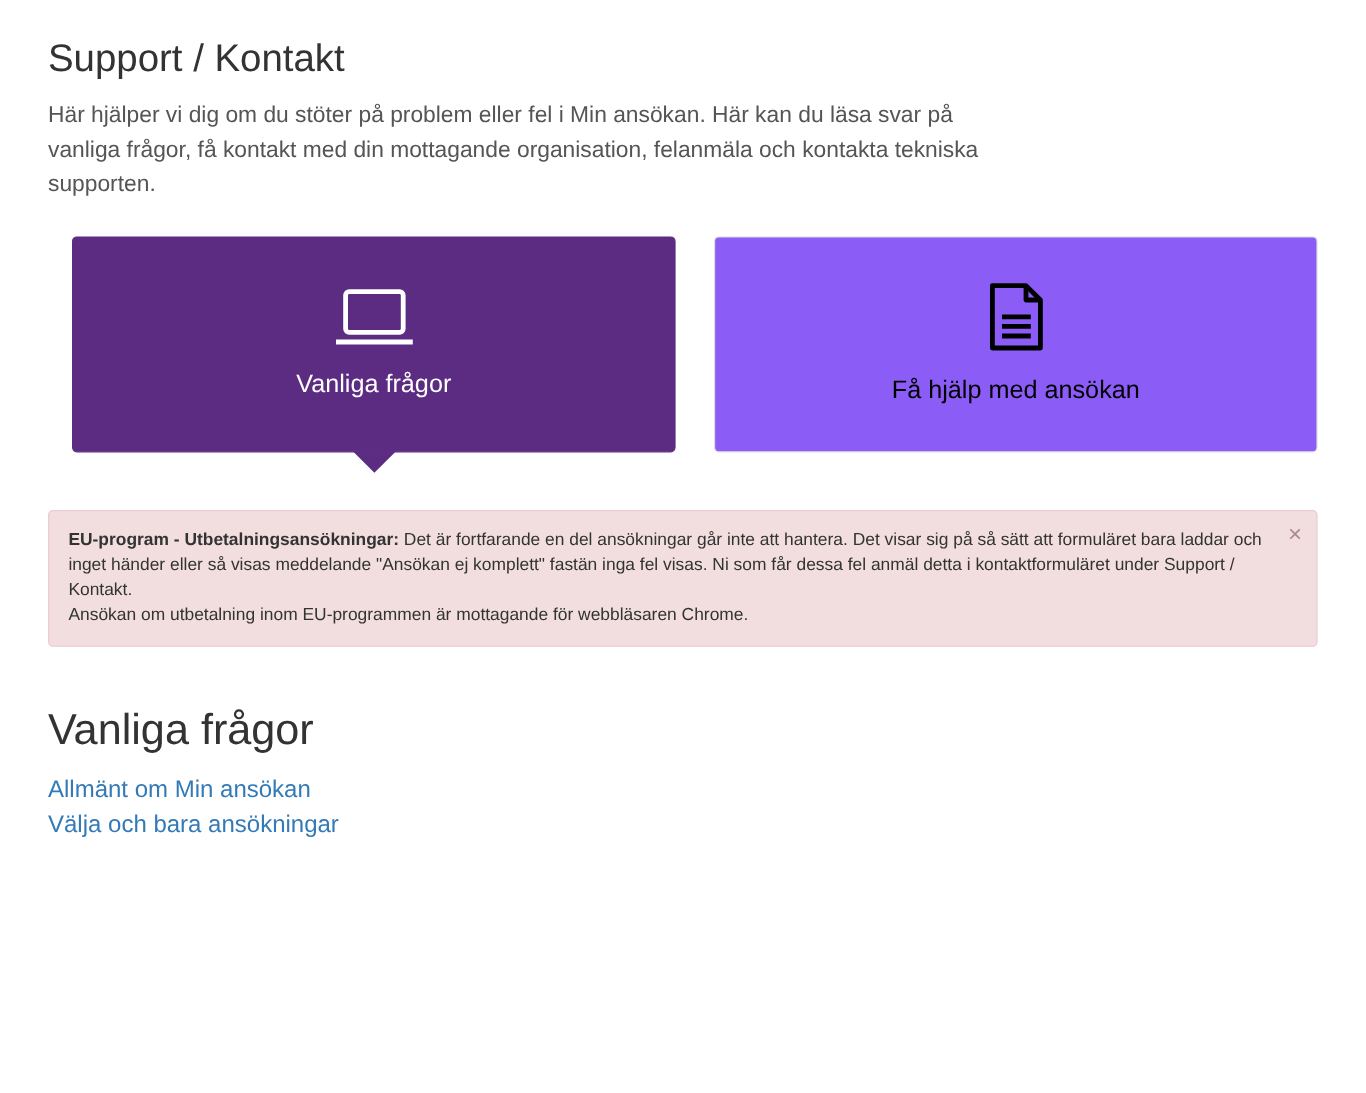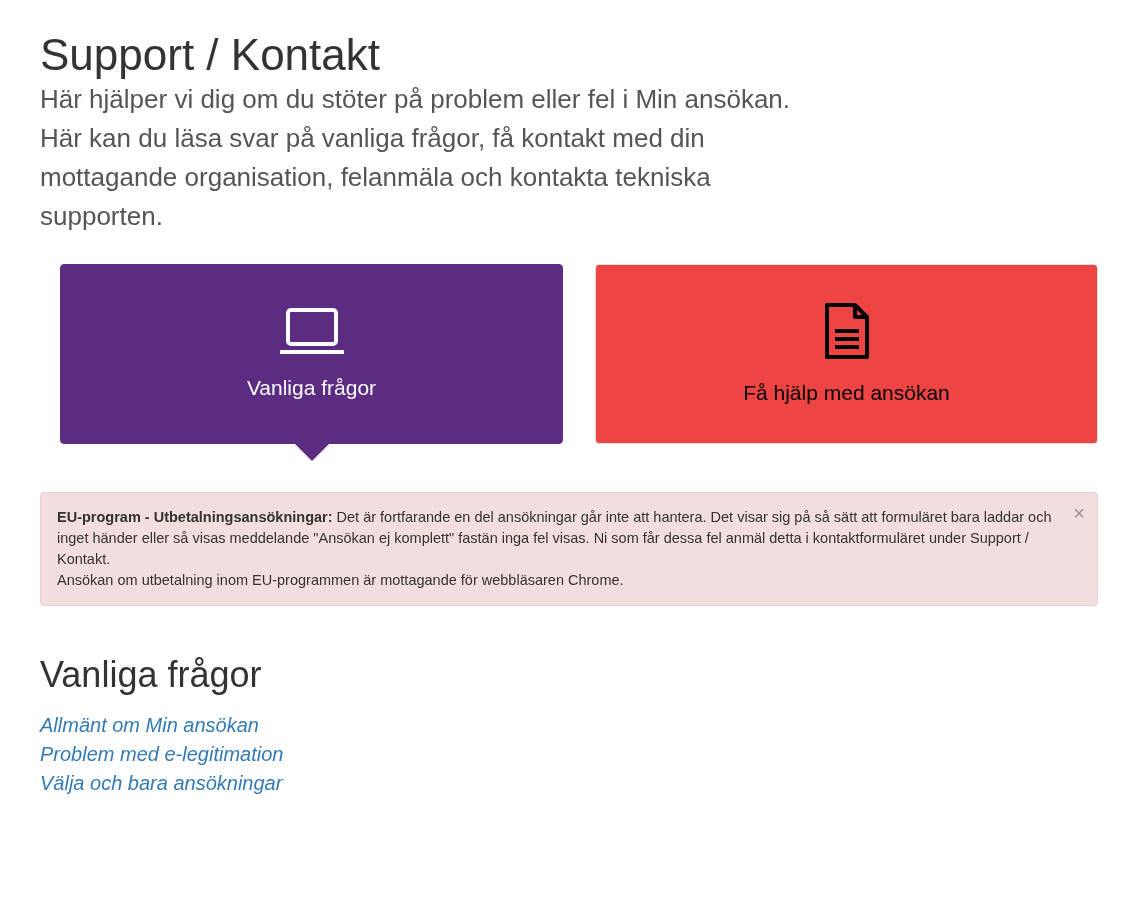--- a/index.html
+++ b/index.html
@@ -4,47 +4,48 @@
   <style>
     * { box-sizing: border-box; margin: 0; padding: 0; }
     body {
       font-family: "Helvetica Neue", Helvetica, Arial, sans-serif;
       background: #fff;
       color: #333;
       padding: 30px 40px;
       width: 1138px;
     }
     .page-title {
-      font-size: 44px;
+      font-size: 32px;
       font-weight: 500;
       color: #333;
+      margin-bottom: 16px;
     }
     .page-intro {
-      font-size: 26px;
+      font-size: 19px;
       line-height: 1.5;
       color: #555;
       max-width: 790px;
       margin-bottom: 28px;
     }
 
     .tabs {
       display: flex;
       gap: 32px;
       margin-left: 20px;
       margin-bottom: 48px;
     }
     .tab {
       flex: 1;
       border: 1px solid #ddd;
       border-radius: 4px;
       padding: 26px 20px 26px;
       text-align: center;
       position: relative;
       cursor: pointer;
-      background: #ef4444;
+      background: #8b5cf6;
       display: flex;
       flex-direction: column;
       align-items: center;
       justify-content: center;
       min-height: 180px;
     }
     .tab.active {
       background: #5b2c82;
       border-color: #5b2c82;
       color: #fff;
@@ -105,21 +106,20 @@
     .faq-links {
       list-style: none;
     }
     .faq-links li {
       margin-bottom: 6px;
     }
     .faq-links a {
       color: #337ab7;
       font-size: 20px;
       text-decoration: none;
-      font-style: italic;
     }
   </style>
 </head>
 <body>
 
 <h1 class="page-title">Support / Kontakt</h1>
 <p class="page-intro">Här hjälper vi dig om du stöter på problem eller fel i Min ansökan. Här kan du läsa svar på vanliga frågor, få kontakt med din mottagande organisation, felanmäla och kontakta tekniska supporten.</p>
 
 <div class="tabs">
 
@@ -152,15 +152,14 @@
 <div class="alert">
   <span class="close">×</span>
   <strong>EU-program - Utbetalningsansökningar:</strong><span> Det är fortfarande en del ansökningar går inte att hantera. Det visar sig på så sätt att formuläret bara laddar och inget händer eller så visas meddelande "Ansökan ej komplett" fastän inga fel visas. Ni som får dessa fel anmäl detta i kontaktformuläret under Support / Kontakt.</span>
   <br>
   <span>Ansökan om utbetalning inom EU-programmen är mottagande för webbläsaren Chrome.</span>
 </div>
 
 <h2 class="section-title">Vanliga frågor</h2>
 <ul class="faq-links">
   <li><a href="#">Allmänt om Min ansökan</a></li>
-  <li><a href="#">Problem med e-legitimation</a></li>
   <li><a href="#">Välja och bara ansökningar</a></li>
 </ul>
 
 </body></html>

